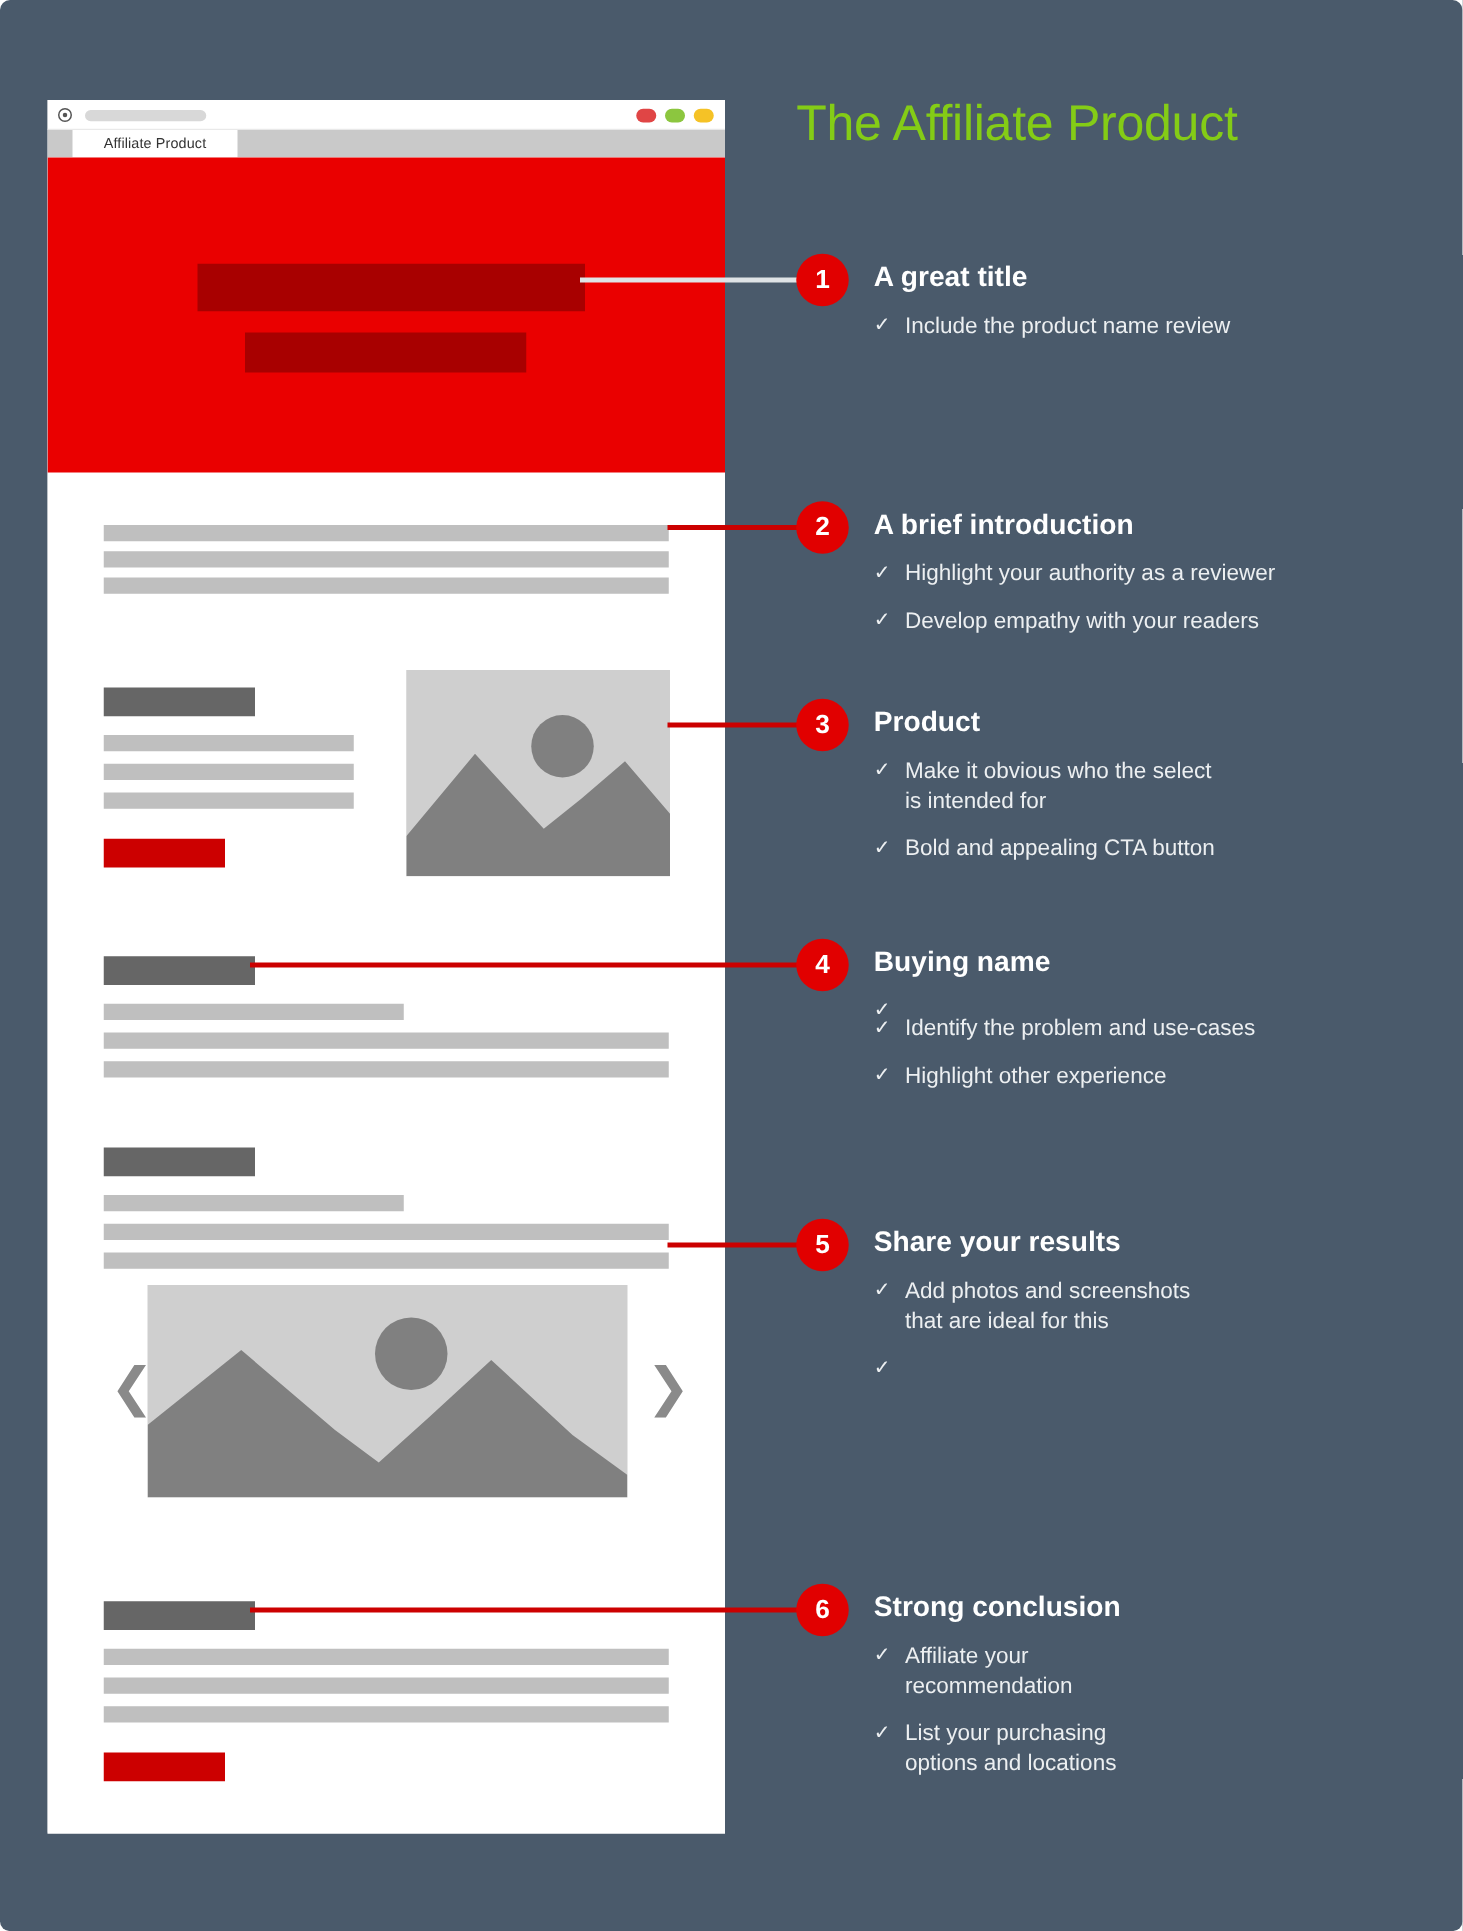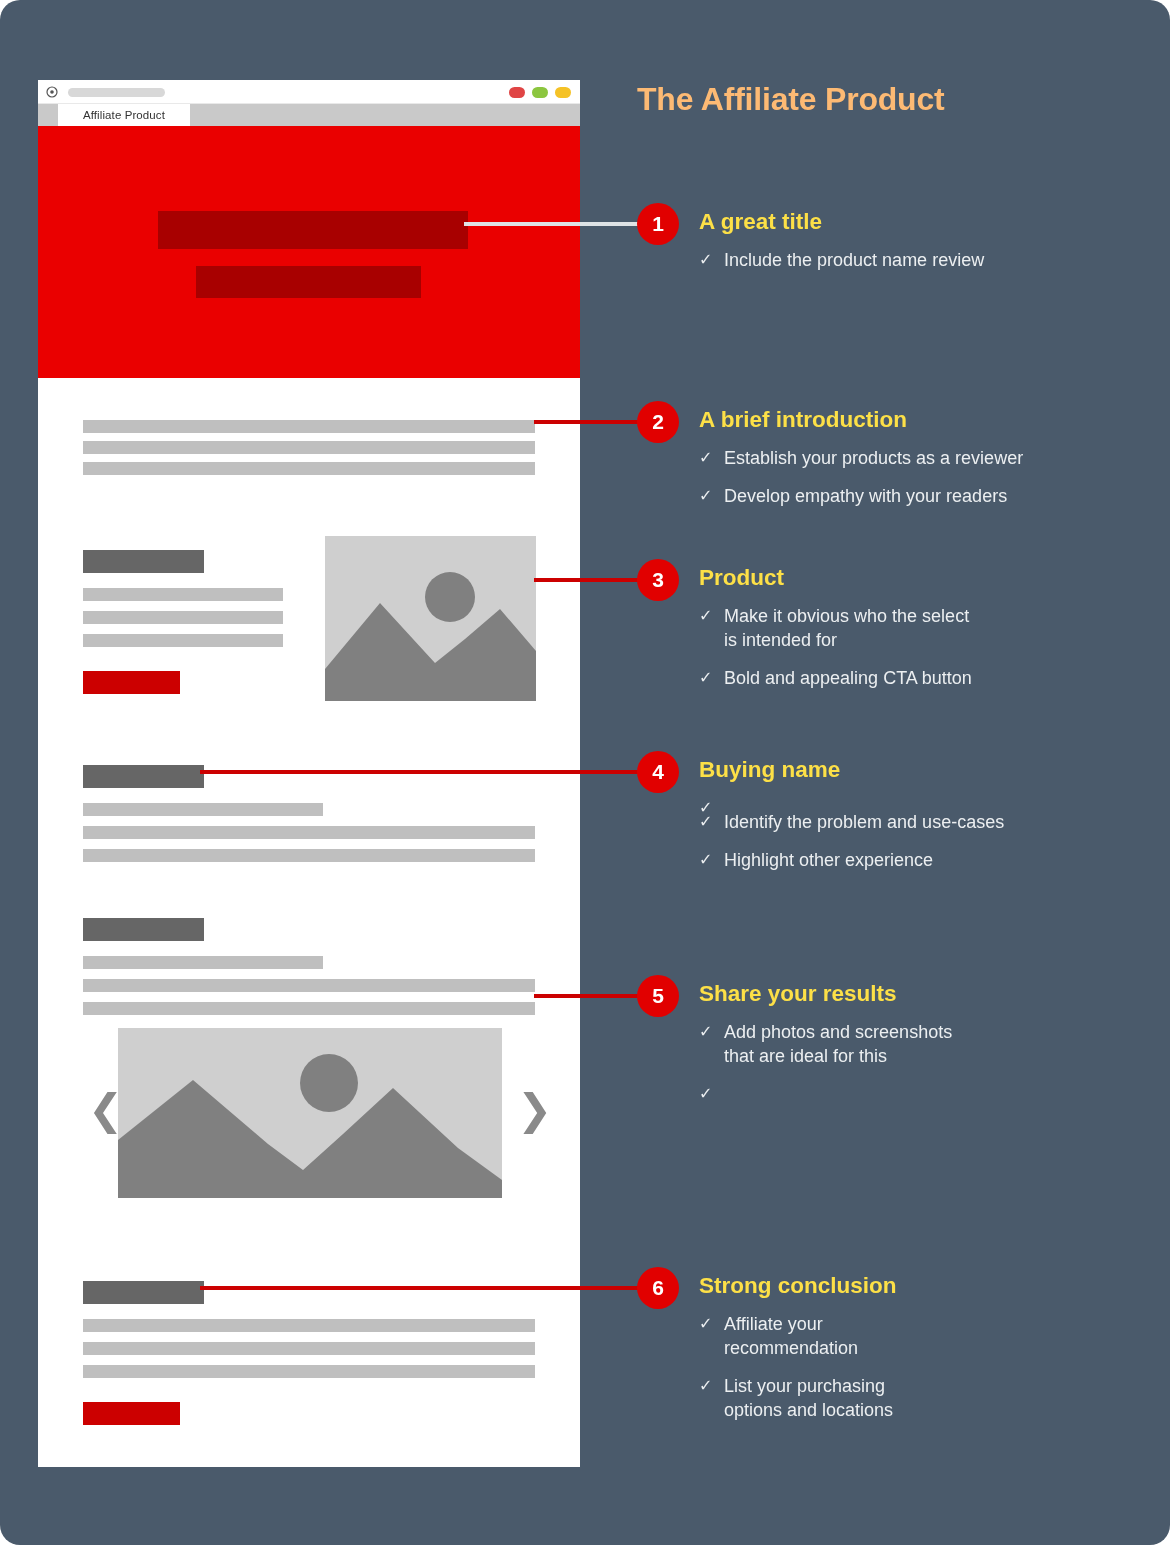--- a/index.html
+++ b/index.html
@@ -9,21 +9,21 @@
     height: 1545px;
     background: #ffffff;
     font-family: "Liberation Sans", sans-serif;
   }
 
   .poster {
     position: relative;
     width: 1170px;
     height: 1545px;
     background: #4a5a6b;
-    border-radius: 20px;
+    border-radius: 8px;
     overflow: hidden;
   }
 
   
   .browser {
     position: absolute;
     left: 38px;
     top: 80px;
     width: 542px;
     height: 1387px;
@@ -135,23 +135,23 @@
     font-weight: 300;
     font-family: "DejaVu Sans", sans-serif;
   }
 
   
   .headline {
     position: absolute;
     left: 637px;
     top: 78px;
     width: 510px;
-    color: #fdba74;
-    font-size: 32px;
-    font-weight: bold;
+    color: #84cc16;
+    font-size: 40px;
+    font-weight: normal;
     line-height: 42px;
     letter-spacing: -0.2px;
   }
 
   .step {
     position: absolute;
     left: 637px;
     width: 510px;
   }
 
@@ -168,21 +168,21 @@
     font-weight: bold;
     display: flex;
     align-items: center;
     justify-content: center;
   }
 
   .step-title {
     position: absolute;
     left: 62px;
     top: 6px;
-    color: #fde047;
+    color: #ffffff;
     font-size: 22.5px;
     font-weight: bold;
     white-space: nowrap;
   }
 
   .step-bullets {
     position: absolute;
     left: 62px;
     top: 45px;
     width: 448px;
@@ -312,21 +312,21 @@
   </div>
 
   <div class="step" style="top:401px;">
     <div class="step-badge">
         <span>2</span>
       </div>
     <div class="step-title">A brief introduction</div>
     <div class="step-bullets">
       <div class="bullet">
         <span class="tick">✓</span>
-        <span class="btext">Establish your products as a reviewer</span>
+        <span class="btext">Highlight your authority as a reviewer</span>
       </div>
       <div class="bullet">
         <span class="tick">✓</span>
         <span class="btext">Develop empathy with your readers</span>
       </div>
     </div>
   </div>
 
   <div class="step" style="top:559px;">
     <div class="step-badge">

